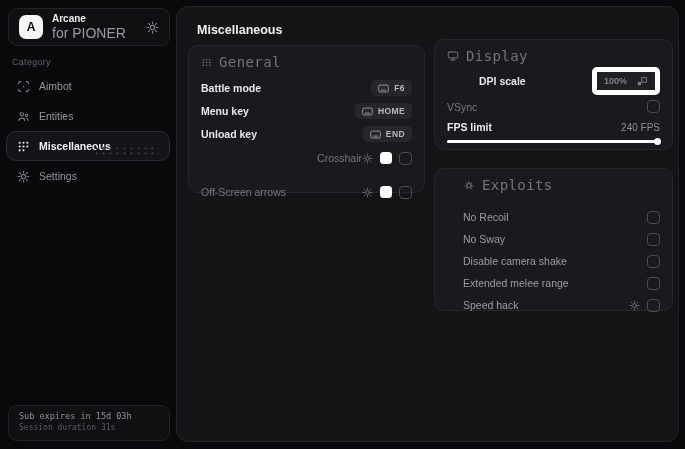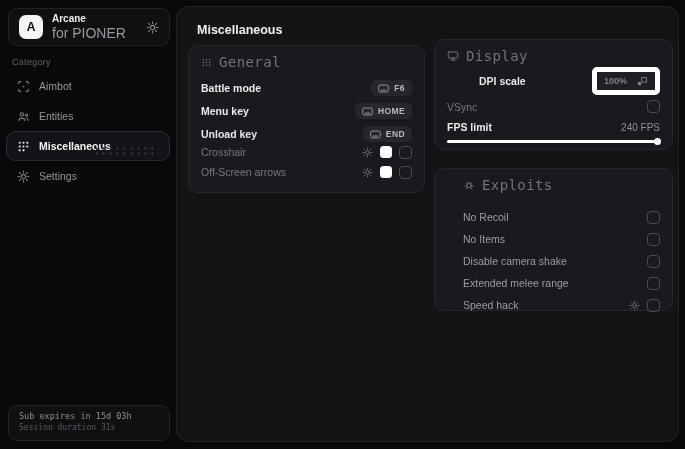--- a/index.html
+++ b/index.html
@@ -68,22 +68,22 @@
 
   .fps-value{font-size:10px;color:#8e8e96;margin-left:48px;}
   .slider{position:relative;margin-top:4px;height:7px;}
   .slider-track{position:absolute;left:0;top:2px;height:3px;width:100%;border-radius:2px;background:#2a2a30;}
   .slider-fill{position:absolute;left:0;top:2px;height:3px;border-radius:2px;background:#ffffff;}
   .slider-knob{position:absolute;right:-1px;top:0;width:7px;height:7px;border-radius:50%;background:#ffffff;}
 
   
   .g-row1{margin-top:11px;height:18px;}
   .g-rowk{margin-top:5px;height:18px;gap:12px;}
-  .g-rowo1{height:18px;}
-  .g-rowo2{margin-top:2px;height:18px;gap:24px;}
+  .g-rowo1{margin-top:6px;height:18px;justify-content:flex-end;}
+  .g-rowo2{margin-top:16px;height:18px;gap:24px;}
   .d-row1{margin-top:9px;height:20px;margin-left:32px;}
   .d-row2{margin-top:6px;height:16px;align-items:flex-end;}
   .d-row3{margin-top:7px;height:14px;}
   .e-row1{margin-top:18px;height:16px;}
   .e-row{margin-top:6px;height:16px;}
 </style>
 </head>
 <body>
 
 <div class="window">
@@ -286,21 +286,21 @@
             </svg>
         </span>
         <span>Exploits</span>
       </div>
 
       <div class="row e-row1">
         <span class="row-label-mid">No Recoil</span>
         <span class="checkbox"></span>
       </div>
       <div class="row e-row">
-        <span class="row-label-mid">No Items</span>
+        <span class="row-label-mid">No Sway</span>
         <span class="checkbox"></span>
       </div>
       <div class="row e-row">
         <span class="row-label-mid">Disable camera shake</span>
         <span class="checkbox"></span>
       </div>
       <div class="row e-row">
         <span class="row-label-mid">Extended melee range</span>
         <span class="checkbox"></span>
       </div>

